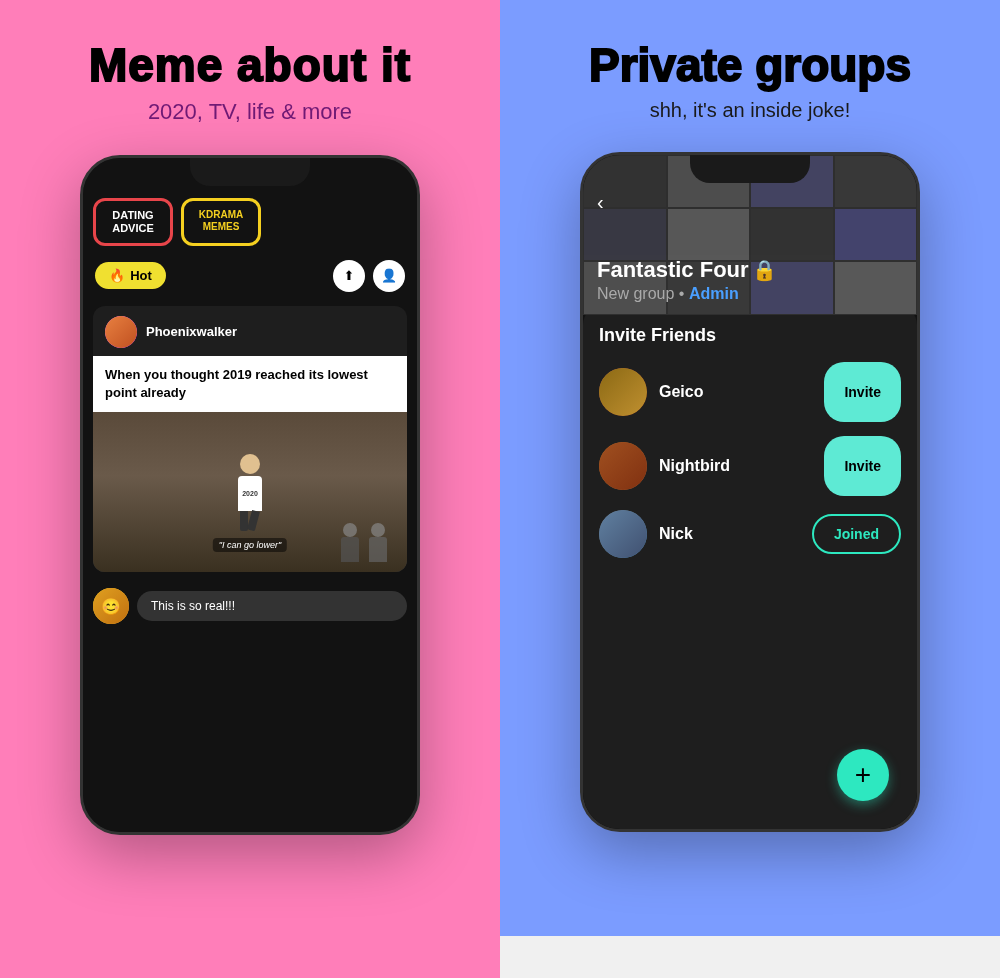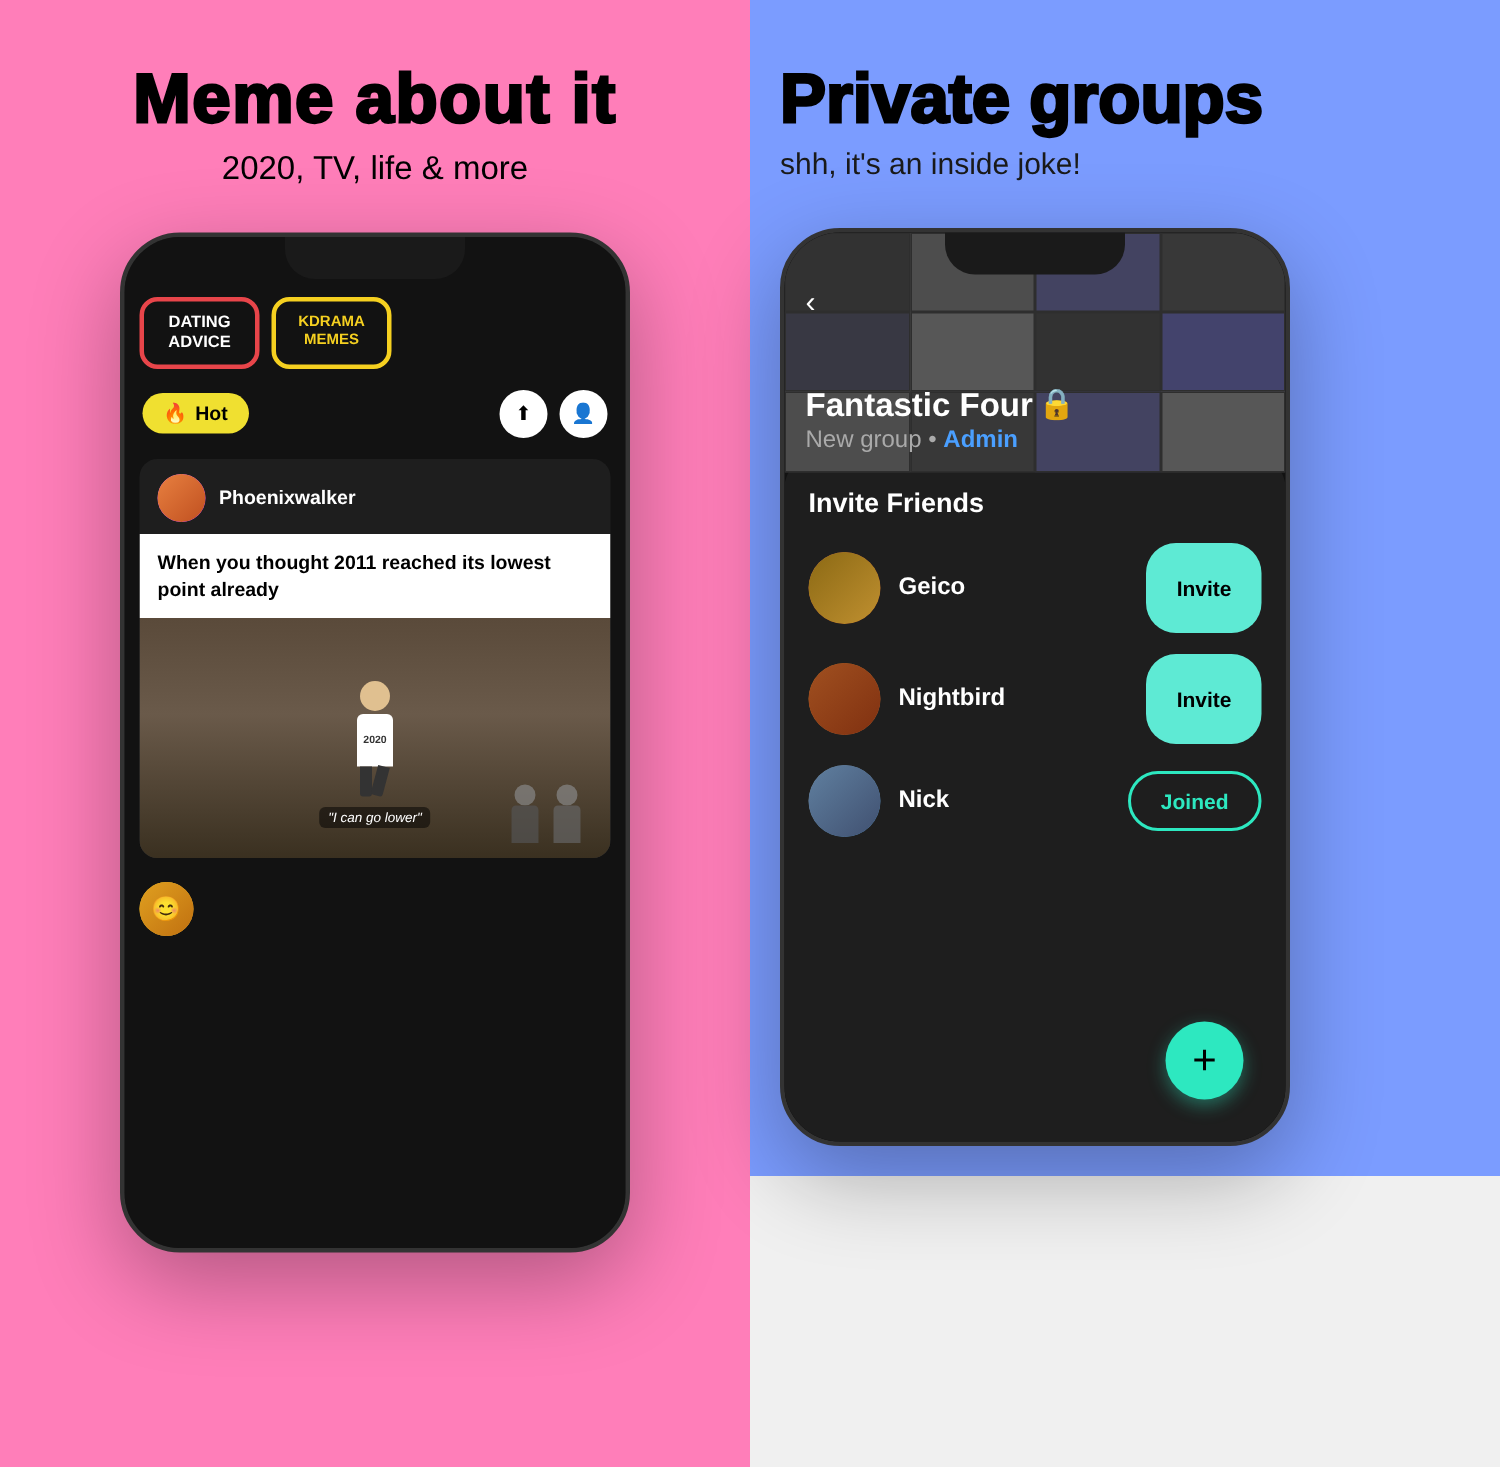--- a/index.html
+++ b/index.html
@@ -32,21 +32,21 @@
       font-family: 'Arial Black', Impact, sans-serif;
       -webkit-text-stroke: 2px #000;
       paint-order: stroke fill;
       line-height: 1.1;
       margin-bottom: 8px;
       letter-spacing: 1px;
     }
 
     .left-panel .subtitle {
       font-size: 22px;
-      color: #000000;
+      color: #701a75;
       text-align: center;
       margin-bottom: 30px;
       font-weight: 500;
     }
 
     
     .phone-left {
       width: 340px;
       height: 680px;
       background: #1a1a1a;
@@ -242,25 +242,25 @@
       background: #333;
       border-radius: 20px;
       padding: 8px 14px;
       color: #fff;
       font-size: 12px;
     }
 
     
     .right-panel {
       width: 500px;
-      height: 784px;
+      height: 936px;
       background: #7b9cff;
       display: flex;
       flex-direction: column;
-      align-items: flex-start;
+      align-items: center;
       padding: 40px 20px 20px;
       position: relative;
     }
 
     .right-panel .title {
       font-size: 46px;
       font-weight: 900;
       color: #000;
       text-align: center;
       font-family: 'Arial Black', Impact, sans-serif;
@@ -605,21 +605,21 @@
         </div>
       </div>
 
       <div class="post-card">
         <div class="post-header">
           <div class="user-avatar">
             <div class="face-phoenix"></div>
           </div>
           <span class="user-name">Phoenixwalker</span>
         </div>
-        <div class="post-text">When you thought 2011 reached its lowest point already</div>
+        <div class="post-text">When you thought 2019 reached its lowest point already</div>
 
         <div class="post-image">
           <div class="meme-scene">
 
             <div style="position:absolute; top:0; left:0; right:0; bottom:0; background: linear-gradient(180deg, #5a4a3a 0%, #6a5a4a 40%, #3a3020 100%);"></div>
 
             <div class="meme-person" style="position:relative; z-index:2;">
               <div class="person-head"></div>
               <div class="person-body">2020</div>
               <div class="person-legs">
@@ -641,20 +641,21 @@
 
             <div class="meme-label">"I can go lower"</div>
           </div>
         </div>
       </div>
 
       <div class="comment-bar">
         <div class="commenter-avatar">
           <div class="face-commenter">😊</div>
         </div>
+        <div class="comment-input">This is so real!!!</div>
       </div>
 
     </div>
   </div>
 </div>
 
 <div class="right-panel">
   <h1 class="title">Private groups</h1>
   <p class="subtitle">shh, it's an inside joke!</p>
 

